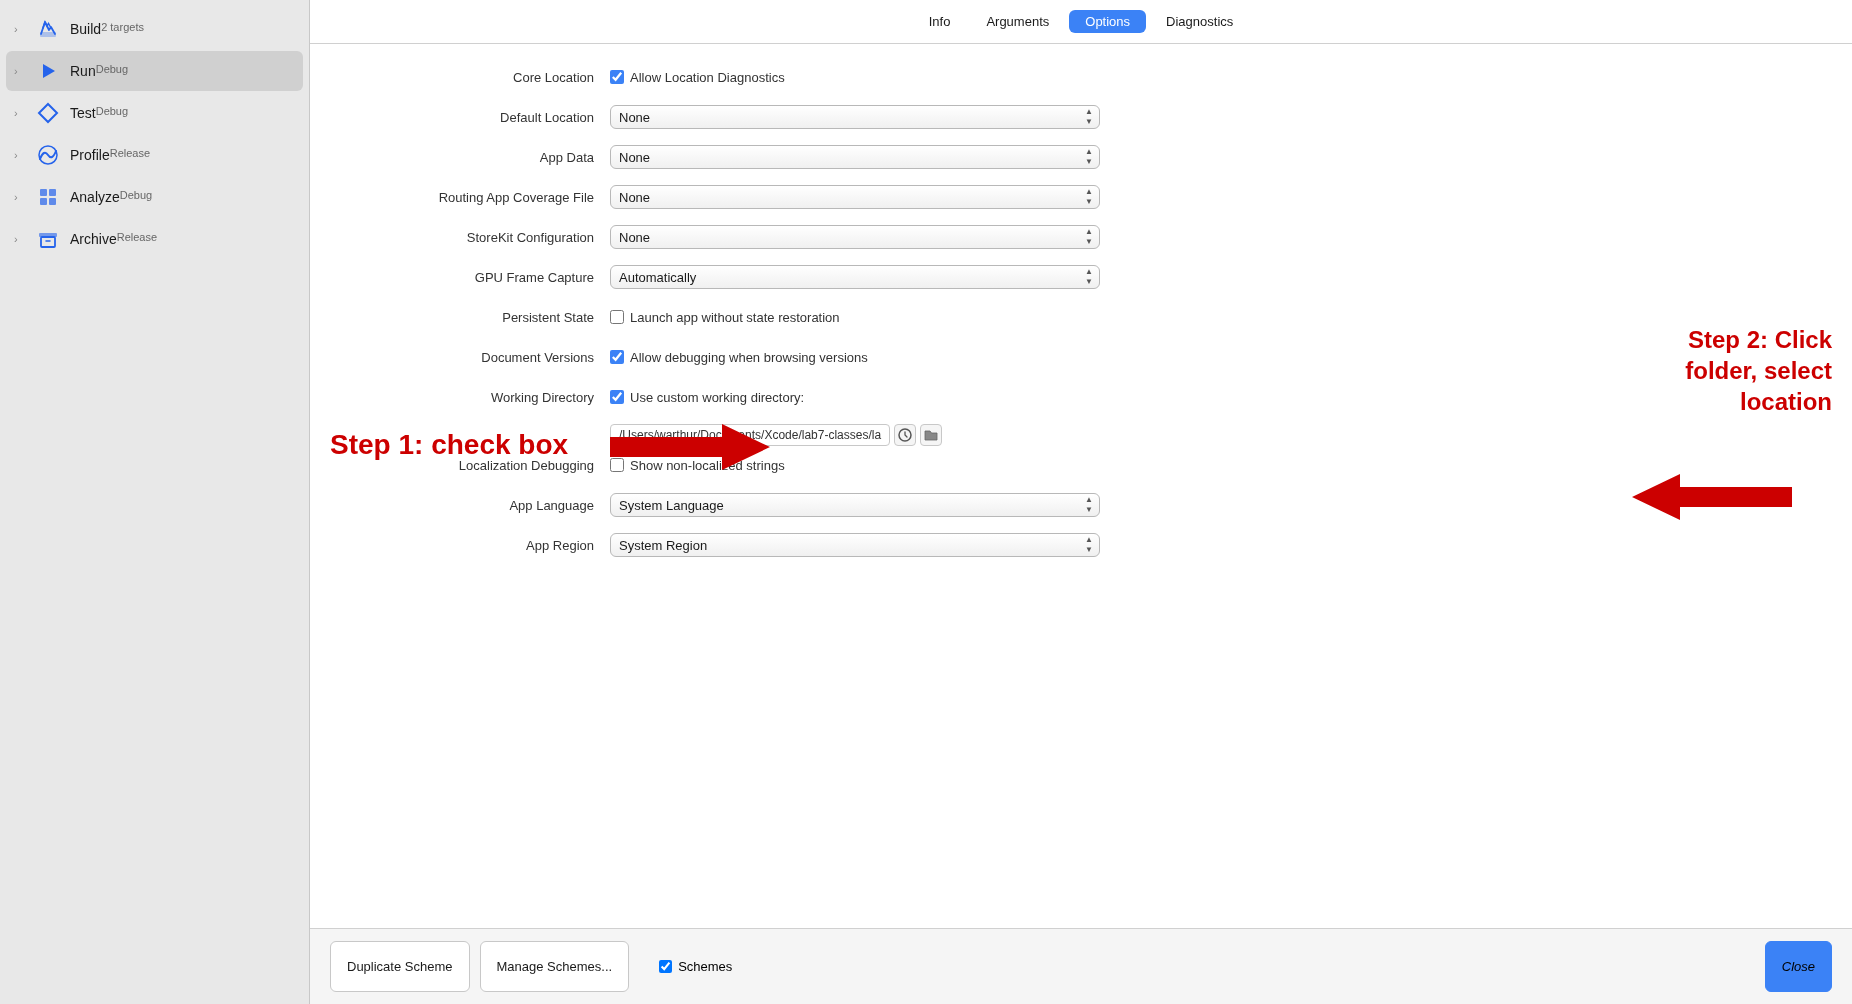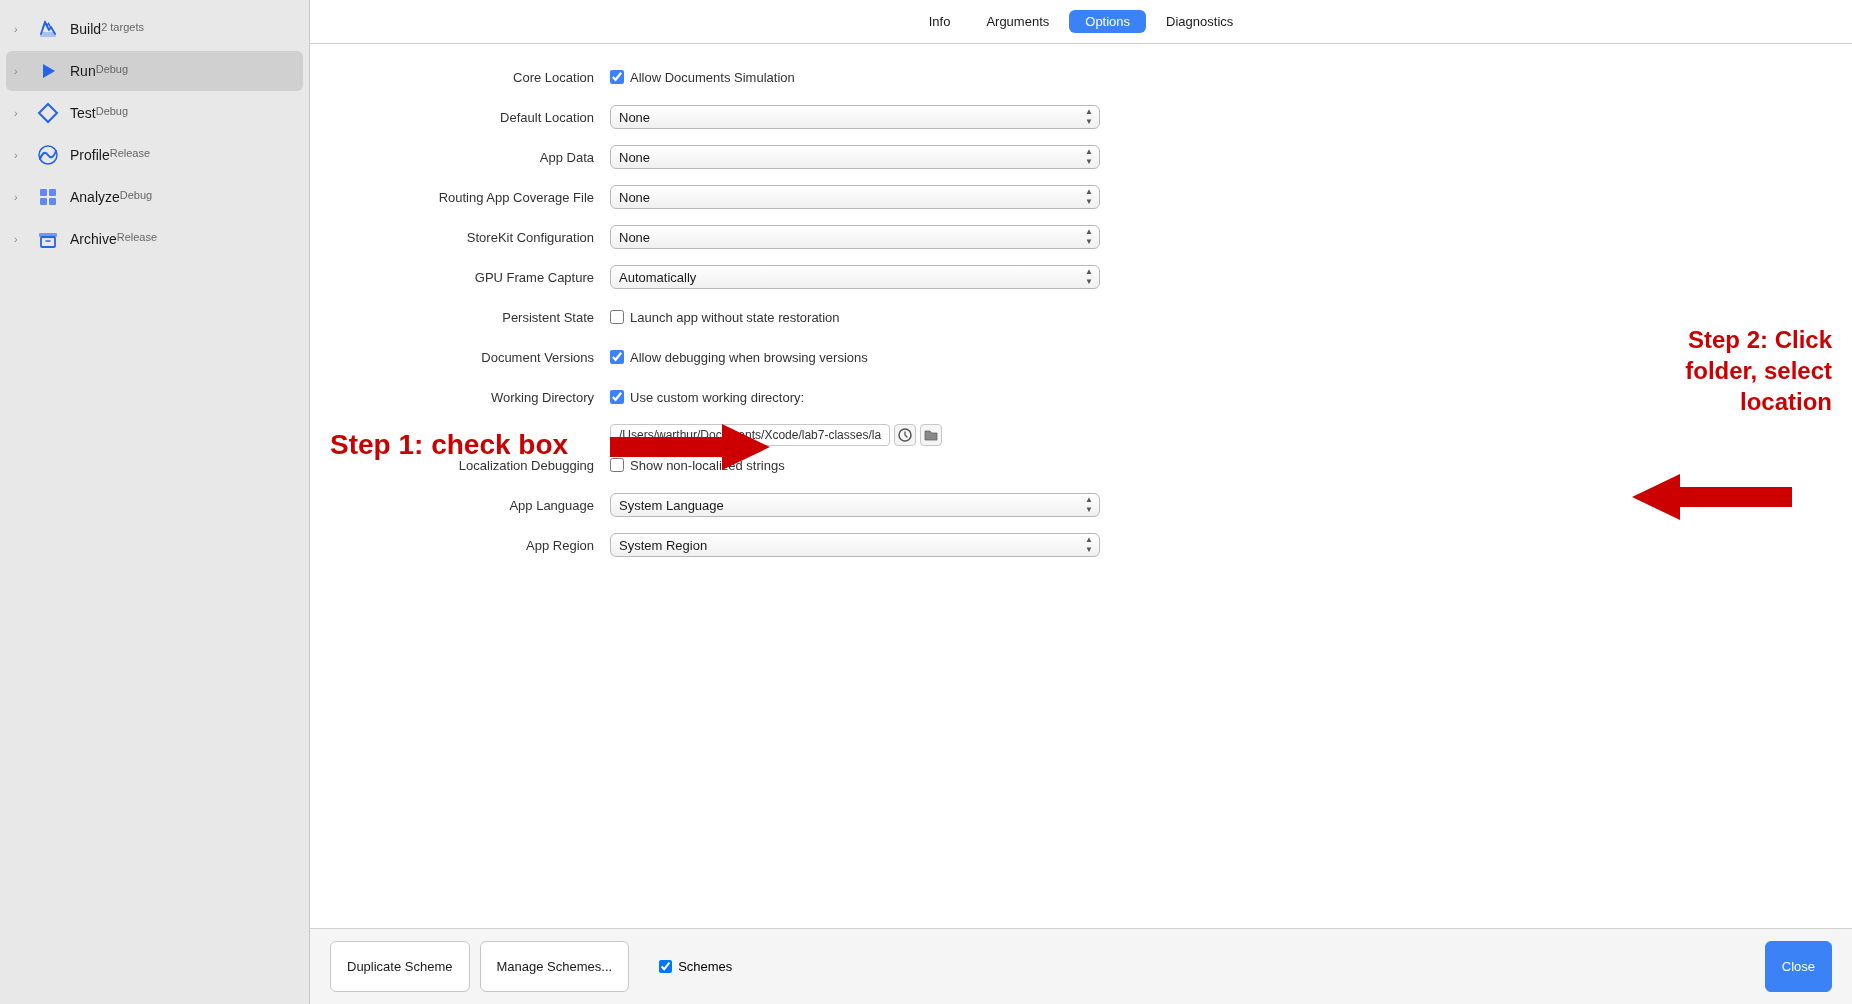--- a/index.html
+++ b/index.html
@@ -213,23 +213,24 @@
       border: 1px solid #c8c8c8;
       border-radius: 6px;
       background: white;
       font-size: 13px;
       cursor: pointer;
       color: #1a1a1a;
     }
 
     .bottom-btn.primary {
       background: #3b82f6;
-      color: #ffffff;
+      color: #000000;
       border-color: #3b82f6;
       margin-left: auto;
+      font-style: italic;
     }
 
     .shared-check {
       display: flex;
       align-items: center;
       gap: 6px;
       margin-left: 20px;
     }
 
     
@@ -433,21 +434,21 @@
     </div>
 
     <div class="settings-relative" style="flex:1; position:relative; overflow:hidden;">
       <div class="settings-area">
 
         <div class="setting-row">
           <div class="setting-label">Core Location</div>
           <div class="setting-control">
             <div class="checkbox-row">
               <input type="checkbox" checked="" style="">
-              <span class="checkbox-label">Allow Documents Simulation</span>
+              <span class="checkbox-label">Allow Location Diagnostics</span>
             </div>
           </div>
         </div>
 
         <div class="setting-row">
           <div class="setting-label">Default Location</div>
           <div class="setting-control">
             <div class="xcode-select">
               <span>None</span>
               <div class="xcode-select-stepper">

